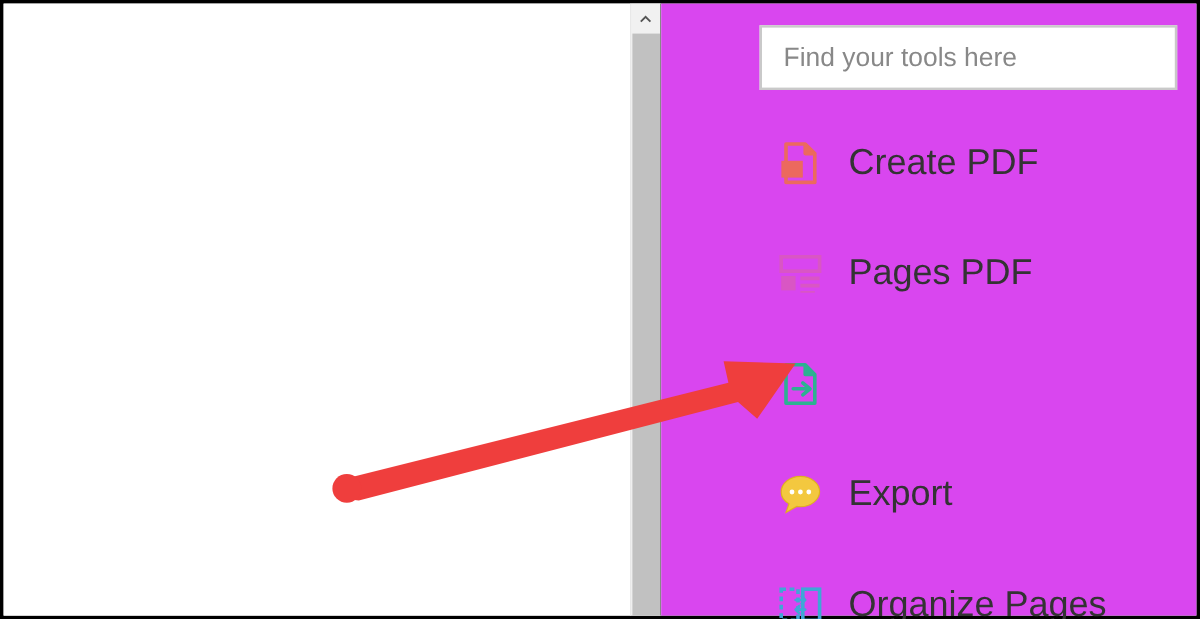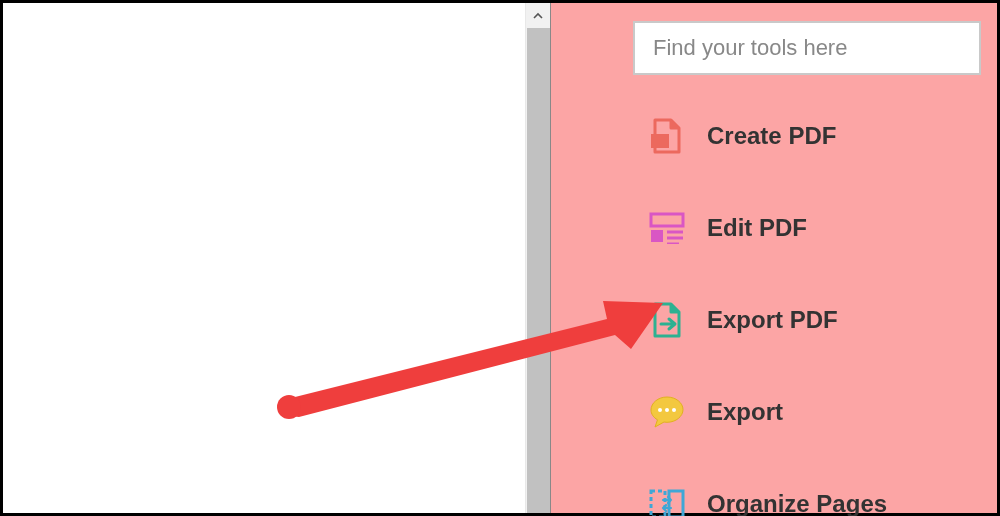--- a/index.html
+++ b/index.html
@@ -56,21 +56,21 @@
     width: 23px;
     height: calc(100% - 25px);
     background: #c1c1c1;
   }
   .tools-panel {
     position: absolute;
     left: 548px;
     top: 0;
     right: 0;
     height: 100%;
-    background: #fca5a5;
+    background: #d946ef;
     padding: 18px 22px 0 82px;
   }
   .search-box {
     width: 348px;
     height: 54px;
     border: 2px solid #c9c9c9;
     padding: 0 18px;
     font-size: 22px;
     color: #333;
     outline: none;
@@ -90,23 +90,22 @@
   .tool-icon {
     width: 36px;
     height: 36px;
     flex: 0 0 36px;
     margin-right: 22px;
     display: flex;
     align-items: center;
     justify-content: center;
   }
   .tool-label {
-    font-size: 24px;
+    font-size: 30px;
     color: #333;
-    font-weight: bold;
   }
   
   .arrow-overlay {
     position: absolute;
     left: 0; top: 0;
     width: 100%; height: 100%;
     pointer-events: none;
   }
 </style>
 </head>
@@ -145,32 +144,31 @@
       <div class="tool-item">
         <span class="tool-icon">
           <svg width="36" height="32" viewBox="0 0 36 32">
             <rect x="2" y="2" width="32" height="12" fill="none" stroke="#d956c4" stroke-width="3"></rect>
             <rect x="2" y="18" width="12" height="12" fill="#d956c4"></rect>
             <line x1="18" y1="20" x2="34" y2="20" stroke="#d956c4" stroke-width="3"></line>
             <line x1="18" y1="26" x2="34" y2="26" stroke="#d956c4" stroke-width="3"></line>
             <line x1="18" y1="32" x2="30" y2="32" stroke="#d956c4" stroke-width="3"></line>
           </svg>
         </span>
-        <span class="tool-label">Edit PDF</span>
+        <span class="tool-label">Pages PDF</span>
       </div>
 
       <div class="tool-item">
         <span class="tool-icon">
           <svg width="32" height="36" viewBox="0 0 32 36">
             <path d="M4 2 H20 L28 10 V34 H4 Z" fill="none" stroke="#2db191" stroke-width="3" stroke-linejoin="round"></path>
             <path d="M20 2 V10 H28" fill="#2db191" stroke="#2db191" stroke-width="3" stroke-linejoin="round"></path>
             <path d="M10 22 H22 M18 17 L24 22 L18 27" fill="none" stroke="#2db191" stroke-width="3" stroke-linecap="round" stroke-linejoin="round"></path>
           </svg>
         </span>
-        <span class="tool-label">Export PDF</span>
       </div>
 
       <div class="tool-item">
         <span class="tool-icon">
           <svg width="36" height="34" viewBox="0 0 36 34">
             <path d="M18 2 C9 2 2 8 2 15 C2 19 4.5 22.5 8.5 24.8 L6 32 L15 27 C16 27.2 17 27.3 18 27.3 C27 27.3 34 21.3 34 14.6 C34 7.9 27 2 18 2 Z" fill="#f3c83f" stroke="#e0b020" stroke-width="1"></path>
             <circle cx="11" cy="15" r="2" fill="#fff"></circle>
             <circle cx="18" cy="15" r="2" fill="#fff"></circle>
             <circle cx="25" cy="15" r="2" fill="#fff"></circle>
           </svg>

